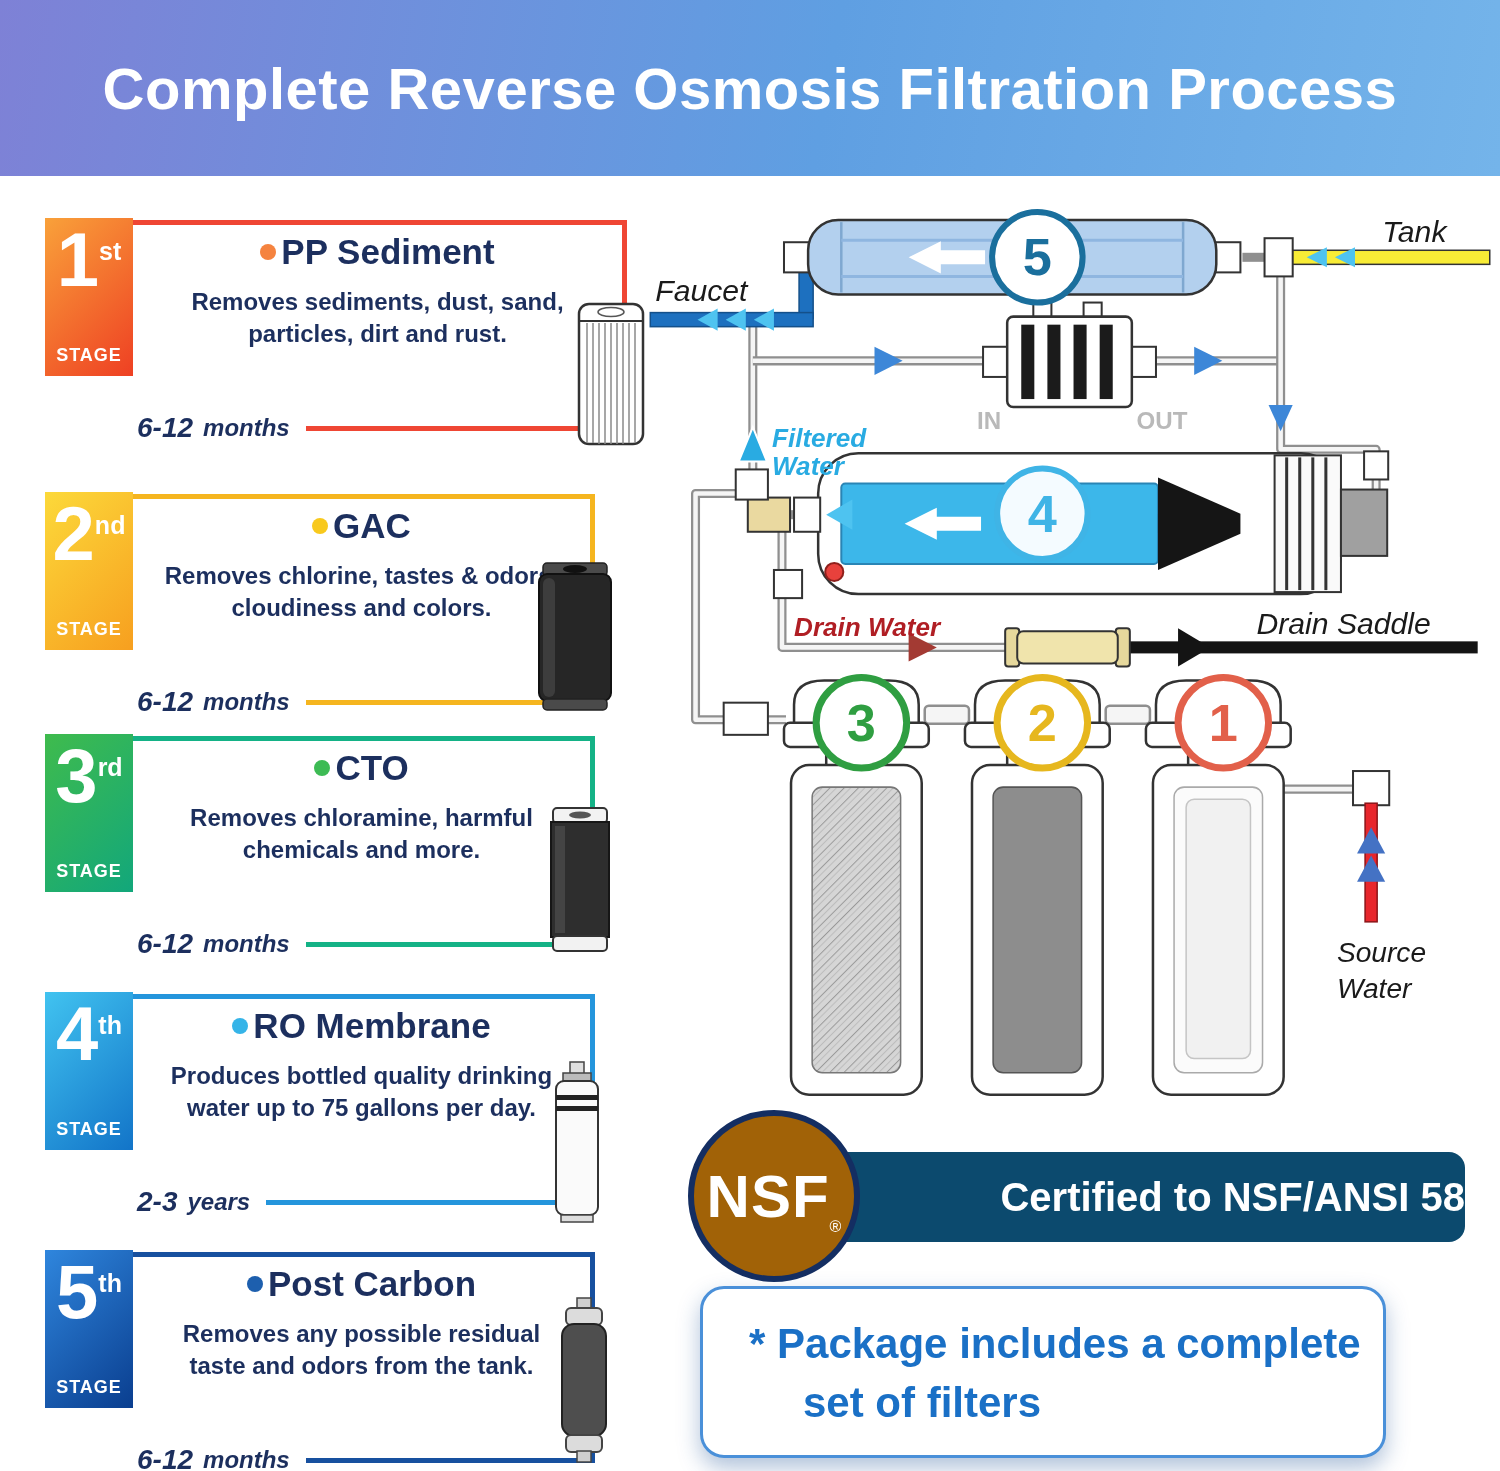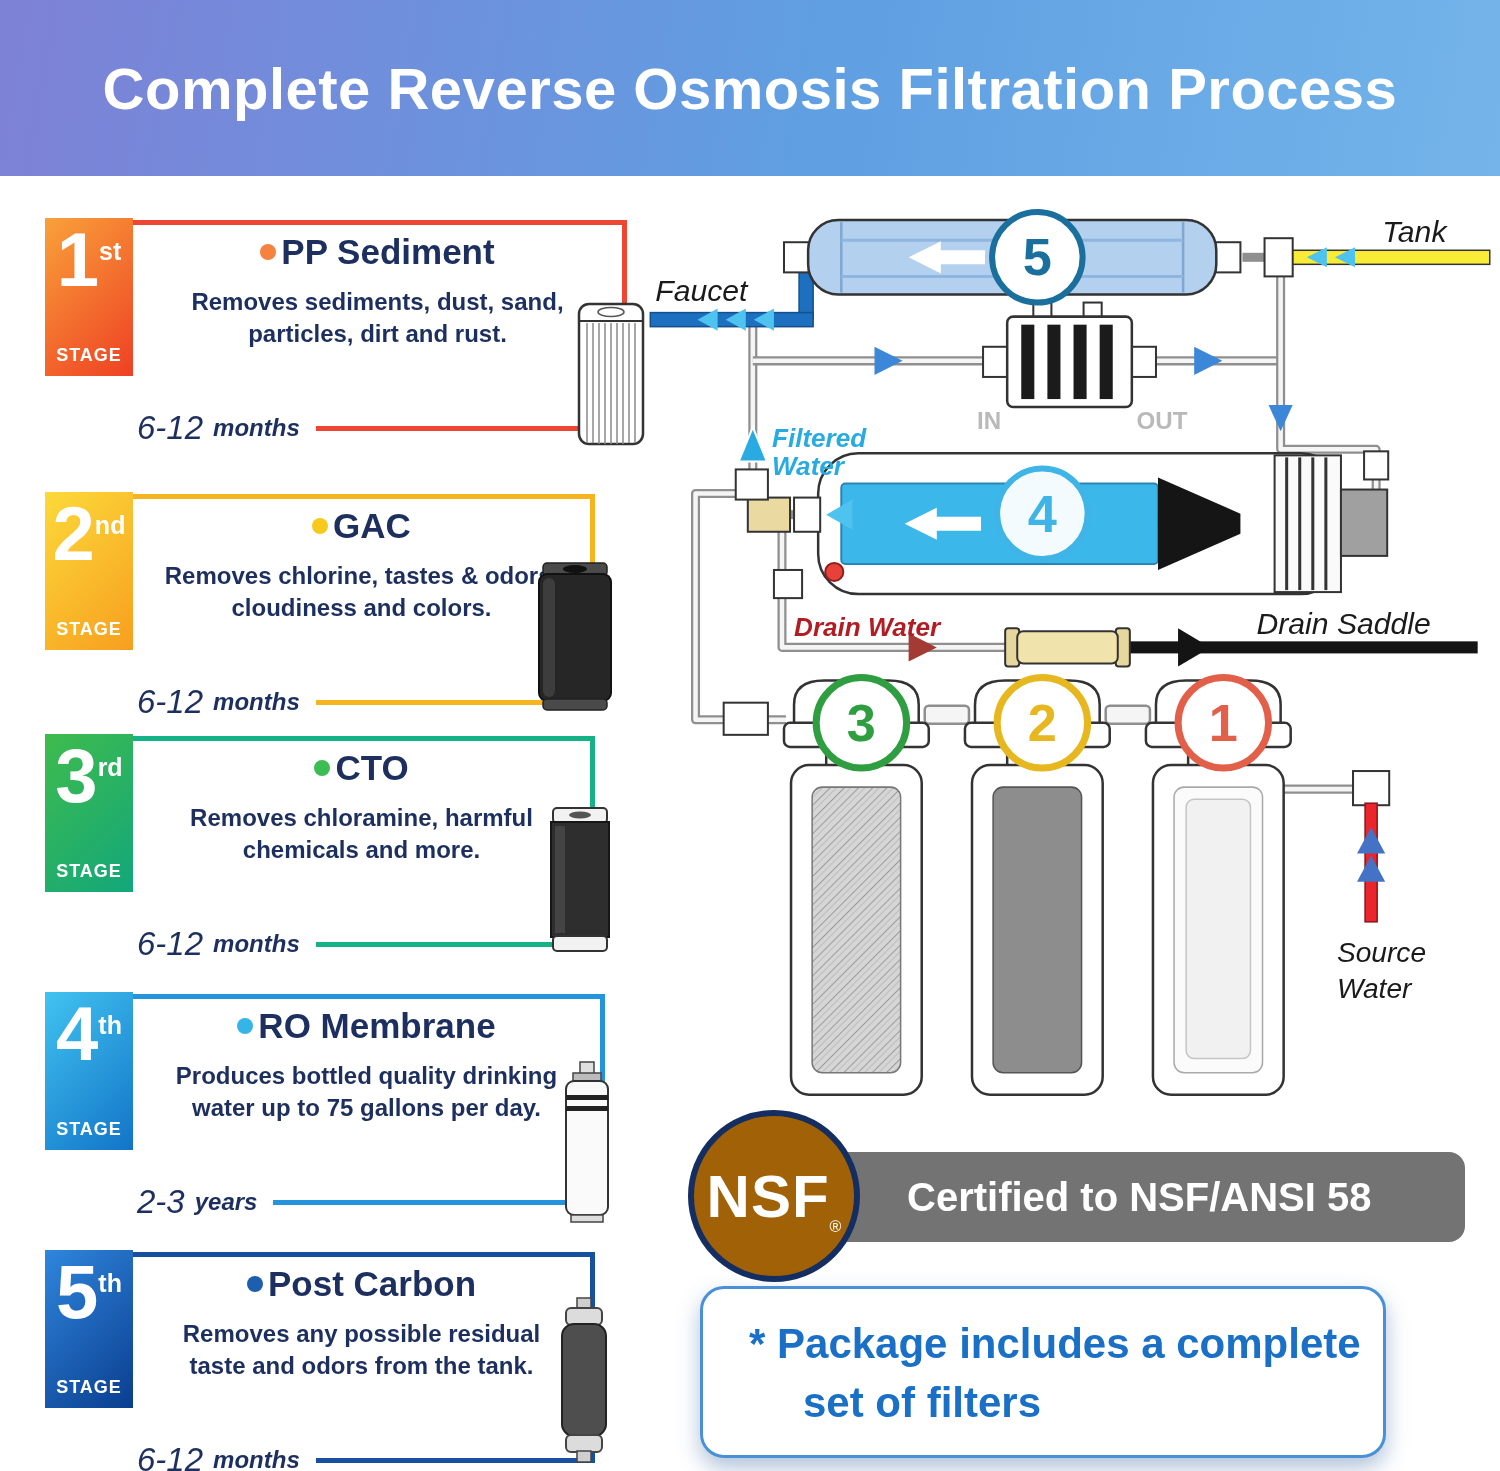--- a/index.html
+++ b/index.html
@@ -28,36 +28,36 @@
   .frame{
     position:absolute;left:88px;top:2px;right:0;height:203px;
     border-top:5px solid var(--accent);border-right:5px solid var(--accent);
   }
   .stage-content{position:absolute;left:88px;right:5px;top:14px;text-align:center;}
   .title-row{display:flex;align-items:center;justify-content:center;gap:5px;}
   .dot{width:16px;height:16px;border-radius:50%;background:var(--dot);flex:0 0 auto;}
   .title{font-size:35px;font-weight:bold;}
   .desc{margin:14px auto 0;max-width:410px;font-size:24px;font-weight:bold;line-height:1.32;}
   .months{position:absolute;left:92px;right:0;top:190px;height:40px;display:flex;align-items:center;}
-  .life{font-size:33px;font-weight:normal;font-style:italic;}
+  .life{font-size:28px;font-weight:bold;font-style:italic;}
   .unit{font-size:24px;font-weight:bold;font-style:italic;margin-left:10px;}
   .mline{flex:1;height:5px;background:var(--accent);margin-left:16px;}
   .cartridge{position:absolute;right:-20px;}
   
   .diagram{position:absolute;left:635px;top:200px;width:865px;height:940px;}
   .diagram svg{display:block;}
   .to{fill:none;stroke:#8f8f8f;stroke-width:9;stroke-linejoin:round;}
   .ti{fill:none;stroke:#f5f5f5;stroke-width:4.5;stroke-linejoin:round;}
   .fit{fill:#ffffff;stroke:#333;stroke-width:2;}
   .dlabel{font-family:"Liberation Sans",sans-serif;}
   
   .nsf-banner{
     position:absolute;left:752px;top:1152px;width:713px;height:90px;box-sizing:border-box;
-    background:#737373;border-radius:16px;display:flex;align-items:center;
-    padding-left:155px;color:#fff;font-size:40px;font-weight:bold;
+    background:#0c4a6e;border-radius:16px;display:flex;align-items:center;
+    padding-left:155px;color:#fff;font-size:40px;font-weight:bold;justify-content:flex-end;
   }
   .nsf-circle{
     position:absolute;left:688px;top:1110px;width:172px;height:172px;box-sizing:border-box;
     border-radius:50%;background:#a16207;border:6px solid #142e62;
     display:flex;align-items:center;justify-content:center;color:#fff;
   }
   .nsf-logo{font-size:60px;font-weight:bold;letter-spacing:1px;}
   .nsf-reg{font-size:16px;align-self:flex-end;margin-bottom:40px;}
   .note{
     position:absolute;left:700px;top:1286px;width:686px;height:172px;box-sizing:border-box;
@@ -164,21 +164,21 @@
     <svg width="70" height="152" viewBox="0 0 70 152">
       <rect x="8" y="4" width="54" height="15" rx="4" fill="#f2f2f2" stroke="#333" stroke-width="2"></rect>
       <rect x="6" y="18" width="58" height="115" fill="#2e2e2e" stroke="#161616" stroke-width="2"></rect>
       <rect x="10" y="22" width="10" height="107" fill="#444"></rect>
       <rect x="8" y="132" width="54" height="15" rx="4" fill="#f2f2f2" stroke="#333" stroke-width="2"></rect>
       <ellipse cx="35" cy="11" rx="11" ry="3.5" fill="#555"></ellipse>
     </svg>
   </div>
 </div>
 
-<div class="stage" style="top: 992px; padding-left: 10px; --g1: #41C3F0; --g2: #1274C8; --accent: #2495DC; --dot: #35B4E8;">
+<div class="stage" style="top: 992px; --g1: #41C3F0; --g2: #1274C8; --accent: #2495DC; --dot: #35B4E8;">
   <div class="badge">
     <div class="badge-num"><span>4</span><span class="badge-ord">th</span></div>
     <div class="badge-stage">STAGE</div>
   </div>
   <div class="frame"></div>
   <div class="stage-content">
     <div class="title-row">
       <span class="dot"></span>
       <span class="title">RO Membrane</span>
     </div>

